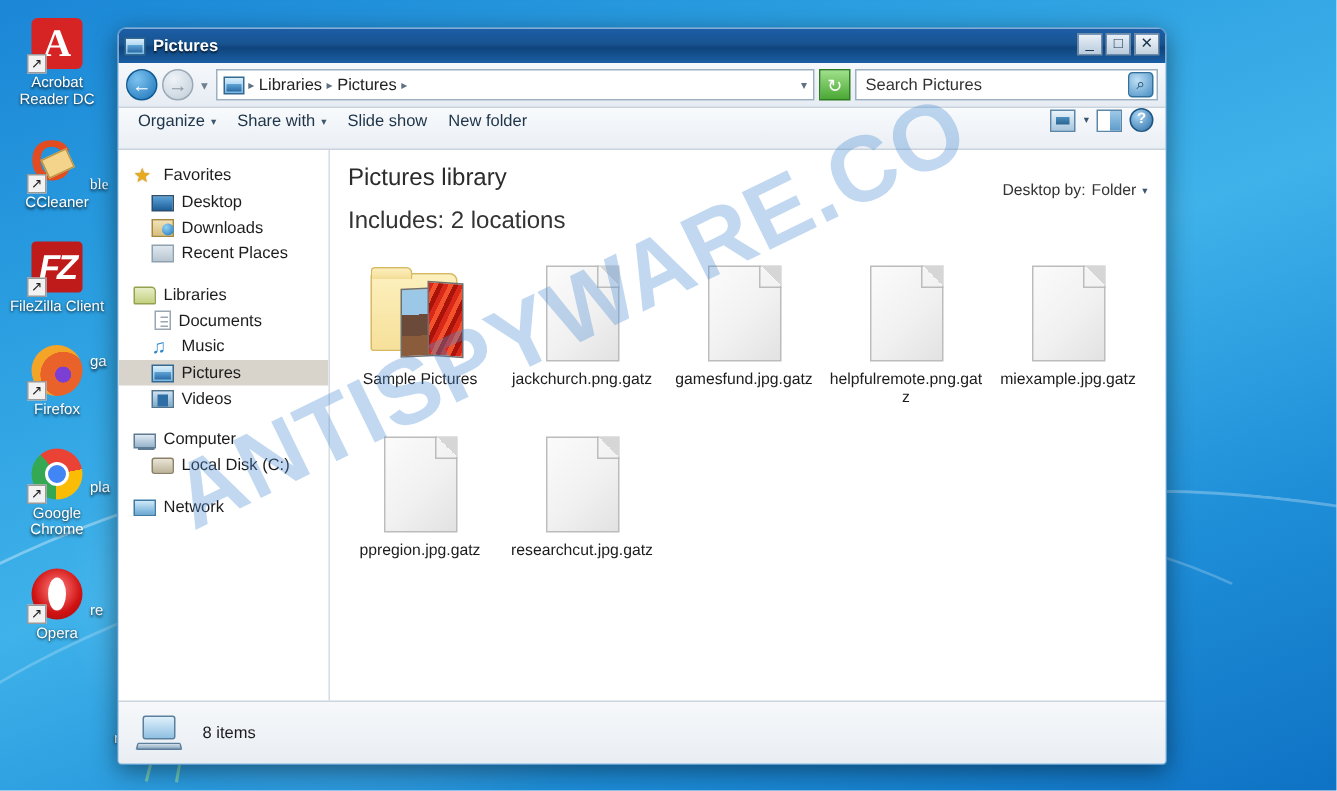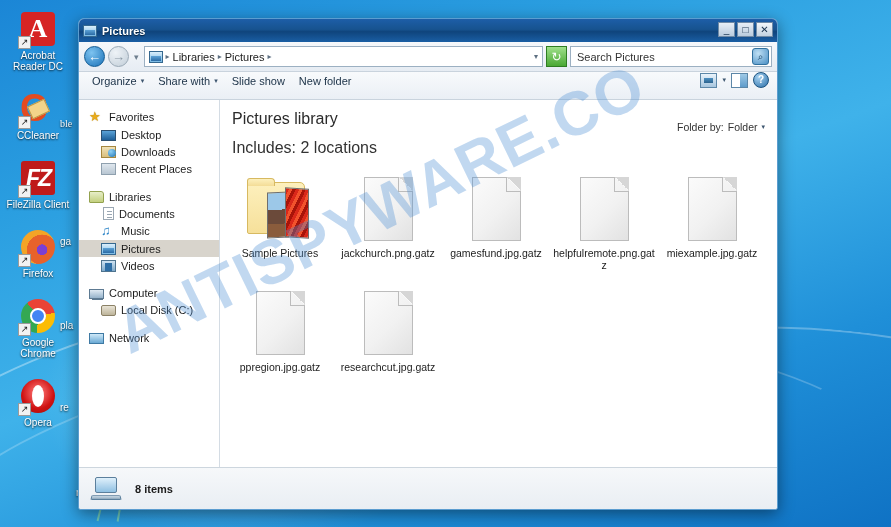--- a/index.html
+++ b/index.html
@@ -322,21 +322,21 @@
   #status-comp-icon .scr {
     position: absolute; left: 4px; top: 1px; width: 22px; height: 16px;
     background: linear-gradient(#dff0fb, #8fc0e2); border: 1px solid #5b7f9c;
     border-radius: 2px;
   }
   #status-comp-icon .base {
     position: absolute; left: 0; bottom: 2px; width: 30px; height: 5px;
     background: linear-gradient(#cfdde8, #8ea9bd); border: 1px solid #5b7f9c;
     border-radius: 1px; transform: perspective(20px) rotateX(18deg);
   }
-  #status-text { font-size: 11px; color: #1c1c1c; font-weight: bold; }
+  #status-text { font-size: 11px; color: #1c1c1c; }
 
   
   #watermark {
     position: absolute; left: 120px; top: 300px;
     font-size: 62px; font-weight: bold; letter-spacing: 1px;
     color: rgba(74,140,210,0.34);
     transform: rotate(-26deg); transform-origin: left center;
     white-space: nowrap; pointer-events: none;
     font-family: "Liberation Sans", sans-serif;
   }
@@ -529,21 +529,21 @@
     </div>
 
     <div id="content">
 
       <div id="lib-header">
         <div>
           <div id="lib-title">Pictures library</div>
           <div id="lib-sub">Includes:  2 locations</div>
         </div>
         <div id="arrange">
-          <span>Folder by:</span>
+          <span>Desktop by:</span>
           <span>Folder</span>
           <span class="caret">▾</span>
         </div>
       </div>
 
       <div id="filegrid">
 
         <div class="file-item">
           <div class="file-glyph">
             <div class="folder-icon">

